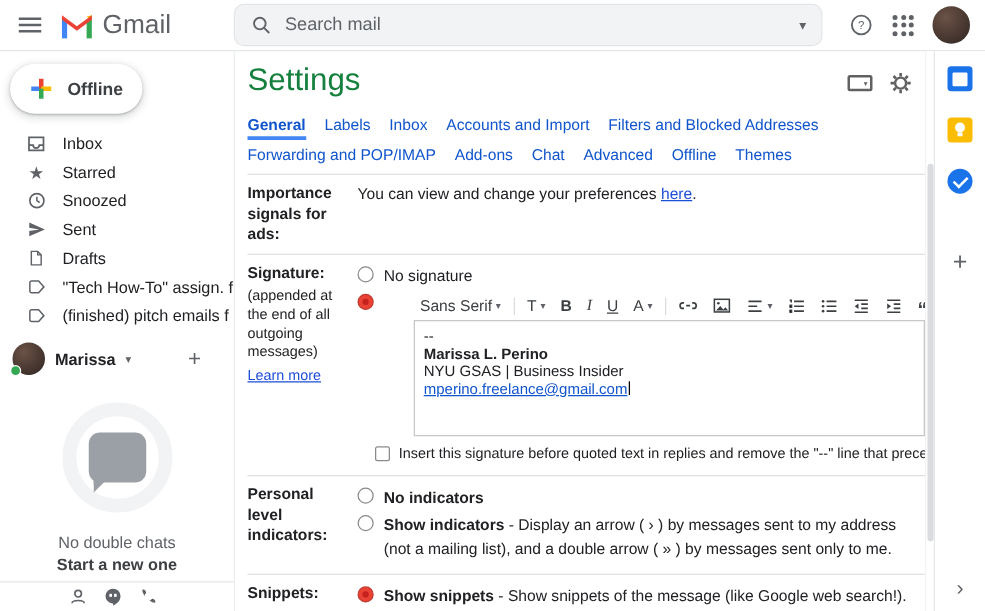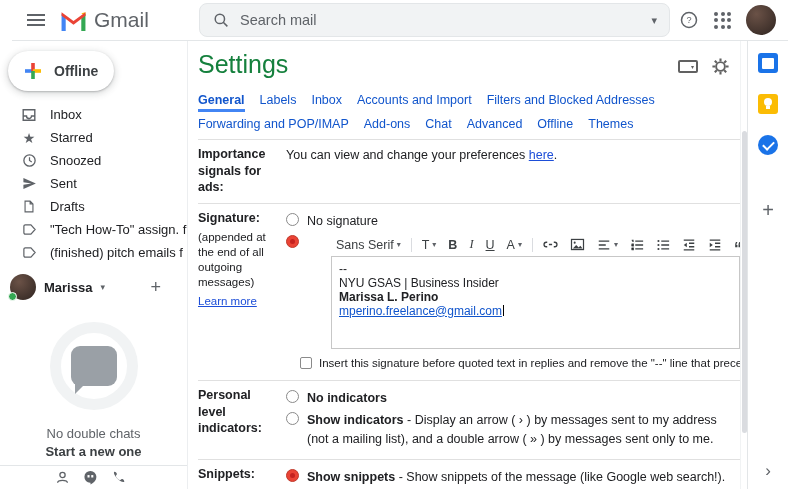--- a/index.html
+++ b/index.html
@@ -1,21 +1,21 @@
 <!DOCTYPE html>
 <html><head>
 <meta charset="utf-8">
 <style>
   * { margin:0; padding:0; box-sizing:border-box; }
   html,body { width:788px; height:489px; overflow:hidden; background:#fff;
     font-family:"Liberation Sans", sans-serif; color:#202124; }
   .app { width:788px; height:489px; position:relative; background:#fff; }
 
   
-  .topbar { height:41px; display:flex; align-items:center; border-bottom:1px solid #e3e6e8; background:#fff;margin-left:12px; }
+  .topbar { height:41px; display:flex; align-items:center; border-bottom:1px solid #e3e6e8; background:#fff; }
   .menu-btn { width:48px; display:flex; justify-content:center; cursor:pointer; }
   .hamburger i { display:block; width:18px; height:2px; background:#5f6368; margin:3px 0; }
   .logo { display:flex; align-items:center; gap:7px; width:139px; cursor:pointer; }
   .logo-m { width:27px; height:21px; }
   .logo-text { font-size:21px; color:#5f6368; }
   .searchbar { width:471px; height:34px; background:#f1f3f4; border:1px solid #e3e6e8; border-radius:8px;
     display:flex; align-items:center; gap:10px; padding:0 12px; }
   .search-input { flex:1; border:none; outline:none; background:transparent; font-size:14.5px; color:#5f6368;
     font-family:"Liberation Sans", sans-serif; }
   .search-input::placeholder { color:#5f6368; opacity:1; }
@@ -405,22 +405,22 @@
                   <svg width="14" height="14" viewBox="0 0 16 16">
                       <path stroke="#3c4043" stroke-width="1.5" d="M2 2.5h12M8 6h6M8 10h6M2 13.5h12"></path>
                       <path fill="#3c4043" d="M2 5.5v5L5.5 8z"></path>
                     </svg>
                 </button>
                 <button class="tb quote">“</button>
                 <button class="tb strike">S</button>
               </div>
               <div class="editor">
                 <div class="eline">--</div>
+                <div class="eline ebold">Marissa L. Perino</div>
                 <div class="eline">NYU GSAS | Business Insider</div>
-                <div class="eline ebold">Marissa L. Perino</div>
                 <div class="eline"><a class="elink">mperino.freelance@gmail.com</a><span class="cursor"></span></div>
               </div>
             </div>
           </div>
           <div class="cbrow">
             <span class="checkbox"></span>
             <span>Insert this signature before quoted text in replies and remove the "--" line that precedes it.</span>
           </div>
         </div>
       </div>

